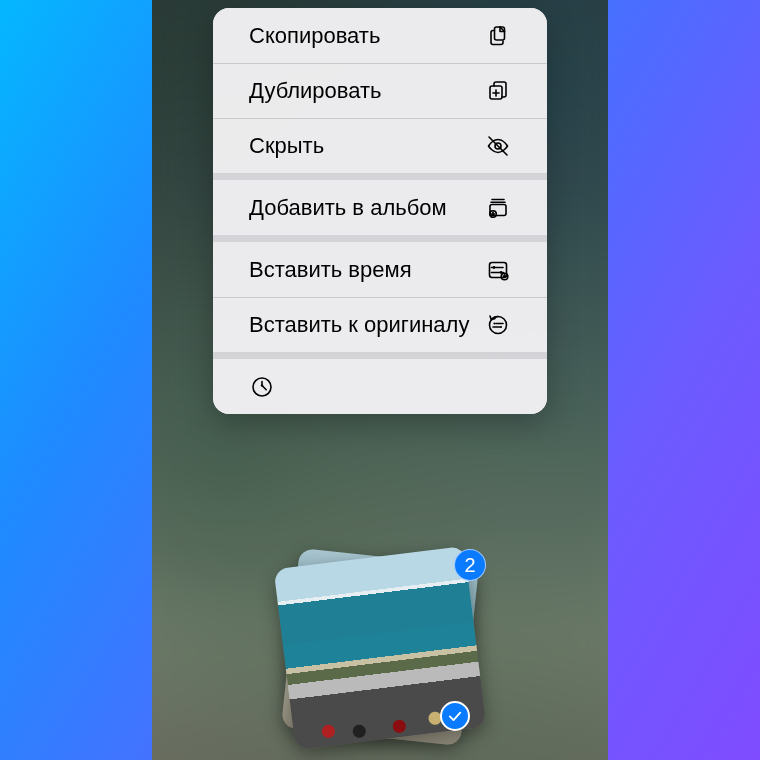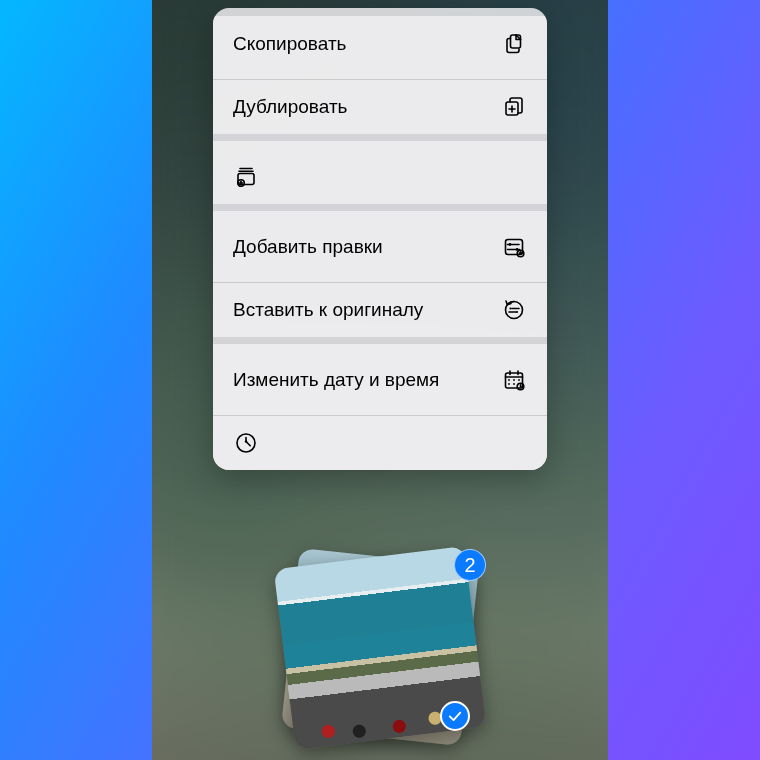--- a/index.html
+++ b/index.html
@@ -39,24 +39,23 @@
     border-radius: 16px;
     overflow: hidden;
     box-shadow: 0 10px 30px rgba(0,0,0,.25);
     backdrop-filter: blur(20px);
     background: rgba(238,237,240,.85);
   }
   .group { background: rgba(238,237,240,.9); }
   .group + .group { border-top: 7px solid rgba(185,183,190,.45); }
   .row {
     display:flex; align-items:center; justify-content:space-between;
-    height:55px; padding: 0 20px;
-    font-size: 19px; font-weight: 400; color:#000;
+    height:55px; padding: 0 36px;
+    font-size: 22px; font-weight: 400; color:#000;
     cursor:pointer;
-    margin-top:8px;
   }
   .row + .row { border-top: 1px solid rgba(120,120,125,.28); }
   .row .icon { width:26px; height:26px; display:flex; align-items:center; justify-content:center; color:#000; }
   .row .icon svg { width:24px; height:24px; stroke:#000; fill:none; stroke-width:1.6; stroke-linecap:round; stroke-linejoin:round; }
 
   
   .stack {
     position:absolute;
     top: 555px; left: 50%; transform: translateX(-50%);
     width: 208px; height: 188px;
@@ -145,40 +144,51 @@
           <span>Дублировать</span>
           <span class="icon">
             <svg viewBox="0 0 24 24">
                 <rect x="4" y="7" width="12" height="13" rx="2"></rect>
                 <path d="M8 7V5a2 2 0 0 1 2-2h8a2 2 0 0 1 2 2v11a2 2 0 0 1-2 2h-2"></path>
                 <line x1="10" y1="11" x2="10" y2="17"></line>
                 <line x1="7" y1="14" x2="13" y2="14"></line>
               </svg>
           </span>
         </div>
-      </div>
-
-      <div class="group">
-        <div class="row">
+        <div class="row">
+          <span>Скрыть</span>
+          <span class="icon">
+            <svg viewBox="0 0 24 24">
+                <path d="M2.5 12s4-6.5 9.5-6.5S21.5 12 21.5 12s-4 6.5-9.5 6.5S2.5 12 2.5 12z"></path>
+                <circle cx="12" cy="12" r="3"></circle>
+                <line x1="3" y1="3" x2="21" y2="21"></line>
+              </svg>
+          </span>
+        </div>
+      </div>
+
+      <div class="group">
+        <div class="row">
+          <span>Добавить в альбом</span>
           <span class="icon">
             <svg viewBox="0 0 24 24">
                 <line x1="6" y1="3.5" x2="18" y2="3.5"></line>
                 <line x1="5" y1="6.2" x2="19" y2="6.2"></line>
                 <rect x="4" y="8.5" width="16" height="11" rx="2"></rect>
                 <circle cx="7" cy="18" r="3.3"></circle>
                 <line x1="7" y1="16.2" x2="7" y2="19.8"></line>
                 <line x1="5.2" y1="18" x2="8.8" y2="18"></line>
               </svg>
           </span>
         </div>
       </div>
 
       <div class="group">
         <div class="row">
-          <span>Добавить правки</span>
+          <span>Вставить время</span>
           <span class="icon">
             <svg viewBox="0 0 24 24">
                 <rect x="3.5" y="4.5" width="17" height="15" rx="2.5"></rect>
                 <circle cx="8" cy="9.5" r="1.4" fill="#000" stroke="none"></circle>
                 <line x1="9.5" y1="9.5" x2="17" y2="9.5"></line>
                 <line x1="7" y1="9.5" x2="5.5" y2="9.5"></line>
                 <circle cx="15" cy="14.5" r="1.4" fill="#000" stroke="none"></circle>
                 <line x1="5.5" y1="14.5" x2="13.5" y2="14.5"></line>
                 <line x1="16.5" y1="14.5" x2="17.5" y2="14.5"></line>
                 <circle cx="18.5" cy="18.5" r="3.3"></circle>
@@ -197,38 +207,20 @@
                 <line x1="7" y1="14" x2="13.8" y2="14"></line>
                 <path d="M12 3.5a8.5 8.5 0 0 0-6.5 3"></path>
                 <polyline points="4,3 5.3,6.7 9,5.5"></polyline>
               </svg>
           </span>
         </div>
       </div>
 
       <div class="group">
         <div class="row">
-          <span>Изменить дату и время</span>
-          <span class="icon">
-            <svg viewBox="0 0 24 24">
-                <rect x="3.5" y="5" width="17" height="15" rx="2"></rect>
-                <line x1="3.5" y1="9" x2="20.5" y2="9"></line>
-                <line x1="8" y1="3" x2="8" y2="6.5"></line>
-                <line x1="16" y1="3" x2="16" y2="6.5"></line>
-                <circle cx="7" cy="12" r=".9" fill="#000" stroke="none"></circle>
-                <circle cx="12" cy="12" r=".9" fill="#000" stroke="none"></circle>
-                <circle cx="17" cy="12" r=".9" fill="#000" stroke="none"></circle>
-                <circle cx="7" cy="16" r=".9" fill="#000" stroke="none"></circle>
-                <circle cx="12" cy="16" r=".9" fill="#000" stroke="none"></circle>
-                <circle cx="18.5" cy="18.5" r="3.3"></circle>
-                <path d="M18.5 16.7v1.9l1.4 1"></path>
-              </svg>
-          </span>
-        </div>
-        <div class="row">
           <span class="icon">
             <svg viewBox="0 0 24 24">
                 <circle cx="12" cy="12" r="9"></circle>
                 <path d="M12 6.5l0 4M12 10.5l4.2 4.2"></path>
                 <circle cx="12" cy="10.5" r="1.2" fill="#000" stroke="none"></circle>
               </svg>
           </span>
         </div>
       </div>
 

